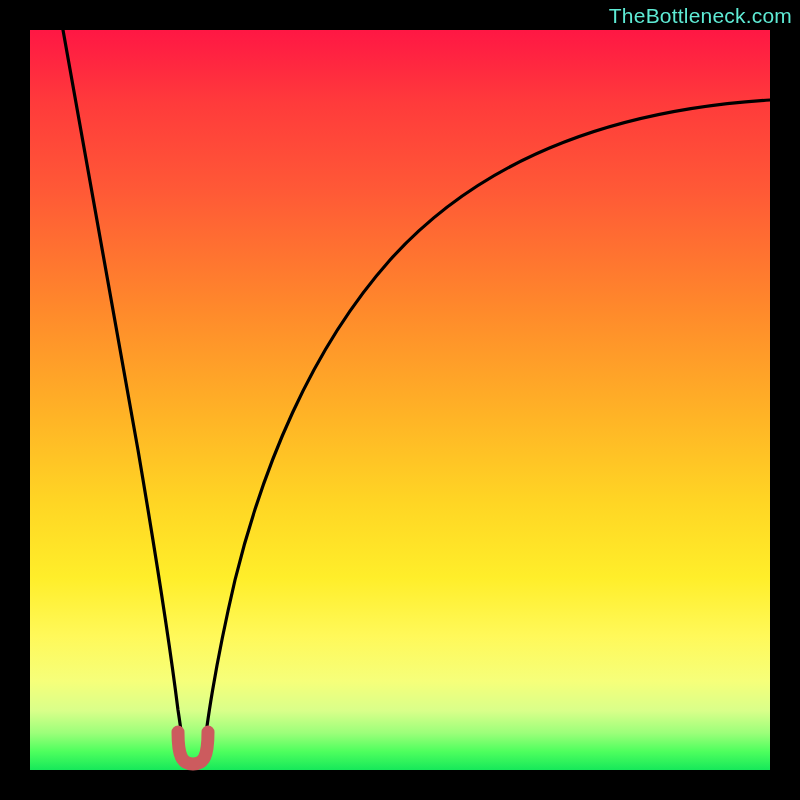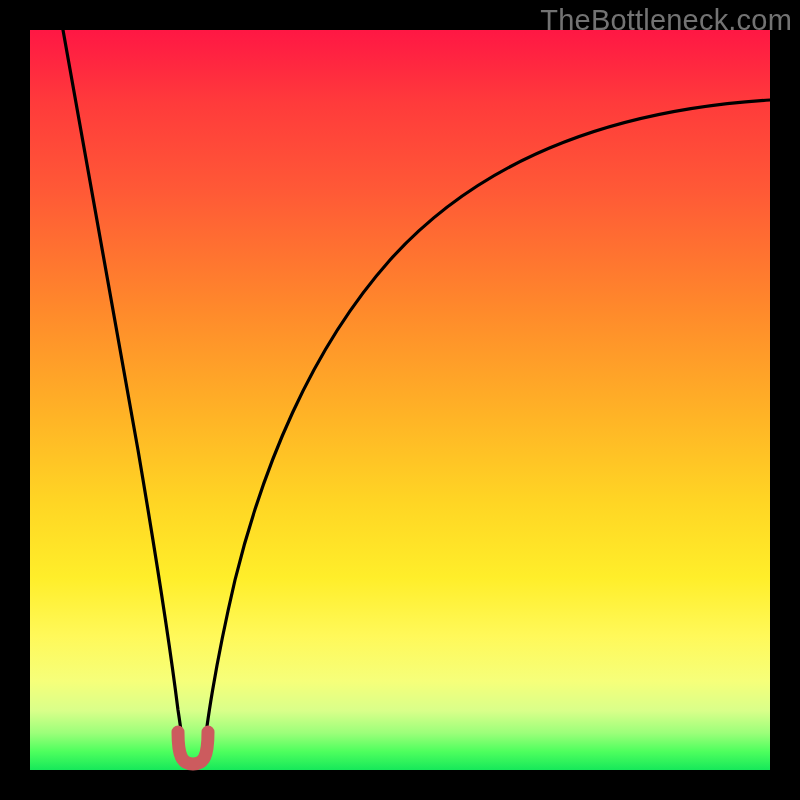--- a/index.html
+++ b/index.html
@@ -38,22 +38,22 @@
       #d9ff8a 92%,
       #9cff7a 95%,
       #4eff5e 97.5%,
       #16e85a 100%
     );
   }
   .watermark {
     position: absolute;
     top: 4px;
     right: 8px;
-    color: #737373;
-    font-size: 29px;
+    color: #5eead4;
+    font-size: 21px;
     letter-spacing: 0.2px;
     font-weight: 500;
     user-select: none;
     text-align: center;
   }
   svg.curve {
     position: absolute;
     top: 0;
     left: 0;
     width: 740px;

